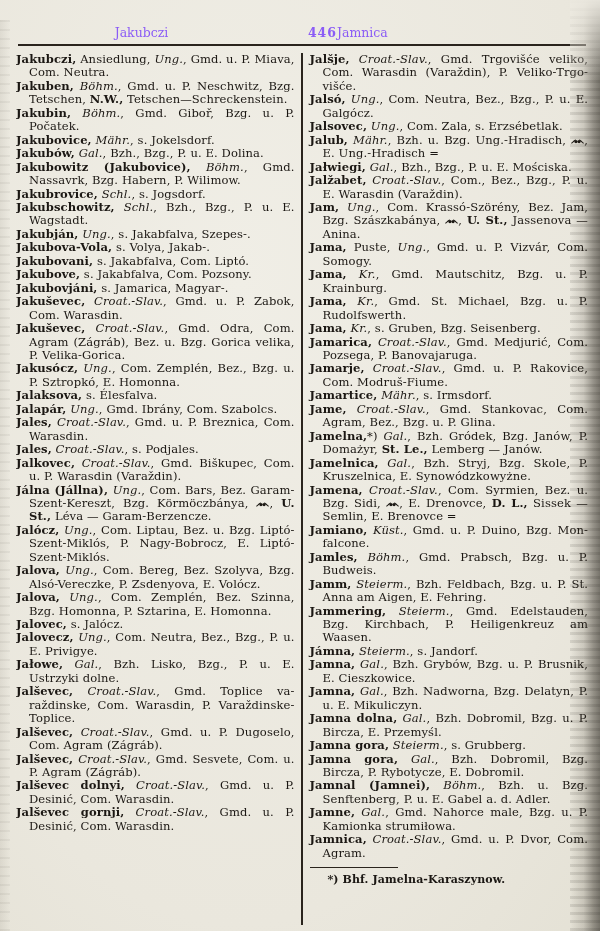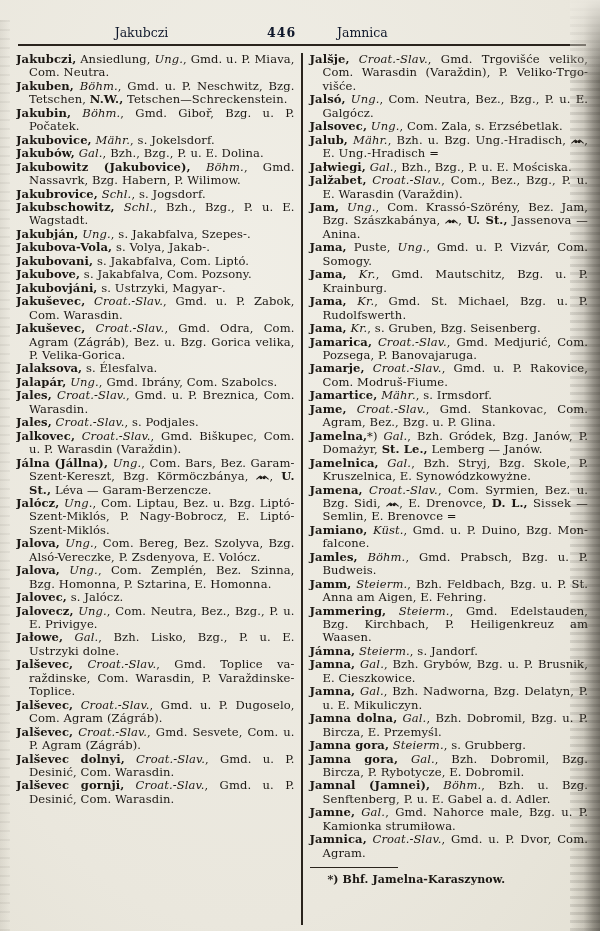--- a/index.html
+++ b/index.html
@@ -5,23 +5,23 @@
   html,body{margin:0;padding:0;}
   body{
     width:600px;height:931px;position:relative;overflow:hidden;
     background:
       radial-gradient(ellipse at 40% 30%, #f0eee6 0%, #eae7dd 70%, #e4e1d5 100%);
     font-family:"DejaVu Serif", serif;
     color:#1b1713;
   }
   .page{position:absolute;inset:0;padding:22px 12px 0 16px;box-sizing:border-box;}
   .hdr{display:grid;grid-template-columns:1fr 70px 1fr;align-items:end;height:18px;
-       font-size:12.5px;color:#0f172a;}
+       font-size:12.5px;color:#8b5cf6;}
   .hdr .hl{text-align:center;}
-  .hdr .hc{text-align:left;font-weight:bold;letter-spacing:1px;}
+  .hdr .hc{text-align:right;font-weight:bold;letter-spacing:1px;}
   .hdr .hr{text-align:left;}
   .rule{border:0;border-top:2px solid #2a241d;margin:4px 2px 0 2px;}
   .cols{display:flex;margin-top:7px;height:872px;overflow:hidden;}
   .col{width:281px;font-size:11.55px;line-height:13.45px;text-align:justify;
        letter-spacing:0.1px;}
   .col-left{padding-right:6px;}
   .col-right{padding-left:7px;}
   .divider{width:2px;background:#2a241d;flex:0 0 2px;}
   .entry{padding-left:13px;text-indent:-13px;}
   .entry .b{font-weight:bold;}
@@ -58,23 +58,24 @@
         <div class="entry"><span class="b">Jakubin,</span><span class="n"> </span><span class="i">Böhm.</span><span class="n">, Gmd. Giboř, Bzg. u. P. Počatek.</span></div>
         <div class="entry"><span class="b">Jakubovice,</span><span class="n"> </span><span class="i">Mähr.</span><span class="n">, s. Jokelsdorf.</span></div>
         <div class="entry"><span class="b">Jakubów,</span><span class="n"> </span><span class="i">Gal.</span><span class="n">, Bzh., Bzg., P. u. E. Dolina.</span></div>
         <div class="entry"><span class="b">Jakubowitz (Jakubovice),</span><span class="n"> </span><span class="i">Böhm.</span><span class="n">, Gmd. Nassavrk, Bzg. Habern, P. Wilimow.</span></div>
         <div class="entry"><span class="b">Jakubrovice,</span><span class="n"> </span><span class="i">Schl.</span><span class="n">, s. Jogsdorf.</span></div>
         <div class="entry"><span class="b">Jakubschowitz,</span><span class="n"> </span><span class="i">Schl.</span><span class="n">, Bzh., Bzg., P. u. E. Wagstadt.</span></div>
         <div class="entry"><span class="b">Jakubján,</span><span class="n"> </span><span class="i">Ung.</span><span class="n">, s. Jakabfalva, Szepes-.</span></div>
         <div class="entry"><span class="b">Jakubova-Vola,</span><span class="n"> s. Volya, Jakab-.</span></div>
         <div class="entry"><span class="b">Jakubovani,</span><span class="n"> s. Jakabfalva, Com. Liptó.</span></div>
         <div class="entry"><span class="b">Jakubove,</span><span class="n"> s. Jakabfalva, Com. Pozsony.</span></div>
-        <div class="entry"><span class="b">Jakubovjáni,</span><span class="n"> s. Ustrzyki, Magyar-.</span></div>
+        <div class="entry"><span class="b">Jakubovjáni,</span><span class="n"> s. Jamarica, Magyar-.</span></div>
         <div class="entry"><span class="b">Jakuševec,</span><span class="n"> </span><span class="i">Croat.-Slav.</span><span class="n">, Gmd. u. P. Zabok, Com. Warasdin.</span></div>
         <div class="entry"><span class="b">Jakuševec,</span><span class="n"> </span><span class="i">Croat.-Slav.</span><span class="n">, Gmd. Odra, Com. Agram (Zágráb), Bez. u. Bzg. Gorica velika, P. Velika-Gorica.</span></div>
+        <div class="entry"><span class="b">Jakusócz,</span><span class="n"> </span><span class="i">Ung.</span><span class="n">, Com. Zemplén, Bez., Bzg. u. P. Sztropkó, E. Homonna.</span></div>
         <div class="entry"><span class="b">Jalaksova,</span><span class="n"> s. Élesfalva.</span></div>
         <div class="entry"><span class="b">Jalapár,</span><span class="n"> </span><span class="i">Ung.</span><span class="n">, Gmd. Ibrány, Com. Szabolcs.</span></div>
         <div class="entry"><span class="b">Jales,</span><span class="n"> </span><span class="i">Croat.-Slav.</span><span class="n">, Gmd. u. P. Breznica, Com. Warasdin.</span></div>
         <div class="entry"><span class="b">Jales,</span><span class="n"> </span><span class="i">Croat.-Slav.</span><span class="n">, s. Podjales.</span></div>
         <div class="entry"><span class="b">Jalkovec,</span><span class="n"> </span><span class="i">Croat.-Slav.</span><span class="n">, Gmd. Biškupec, Com. u. P. Warasdin (Varaždin).</span></div>
         <div class="entry"><span class="b">Jálna (Jállna),</span><span class="n"> </span><span class="i">Ung.</span><span class="n">, Com. Bars, Bez. Garam-Szent-Kereszt, Bzg. Körmöczbánya, </span><span class="sym"><svg viewBox="0 0 20 10" width="13" height="8" aria-hidden="true">
               <path d="M0.5,8.5 C4,7.5 4.5,3 7.5,3.5 M19.5,8.5 C16,7.5 15.5,3 12.5,3.5" fill="none" stroke="#1b1713" stroke-width="1.6"></path>
               <circle cx="7.6" cy="5.8" r="2.5" fill="#1b1713"></circle>
               <circle cx="12.4" cy="5.8" r="2.5" fill="#1b1713"></circle>
             </svg></span><span class="n">, </span><span class="b">U. St.,</span><span class="n"> Léva — Garam-Berzencze.</span></div>

